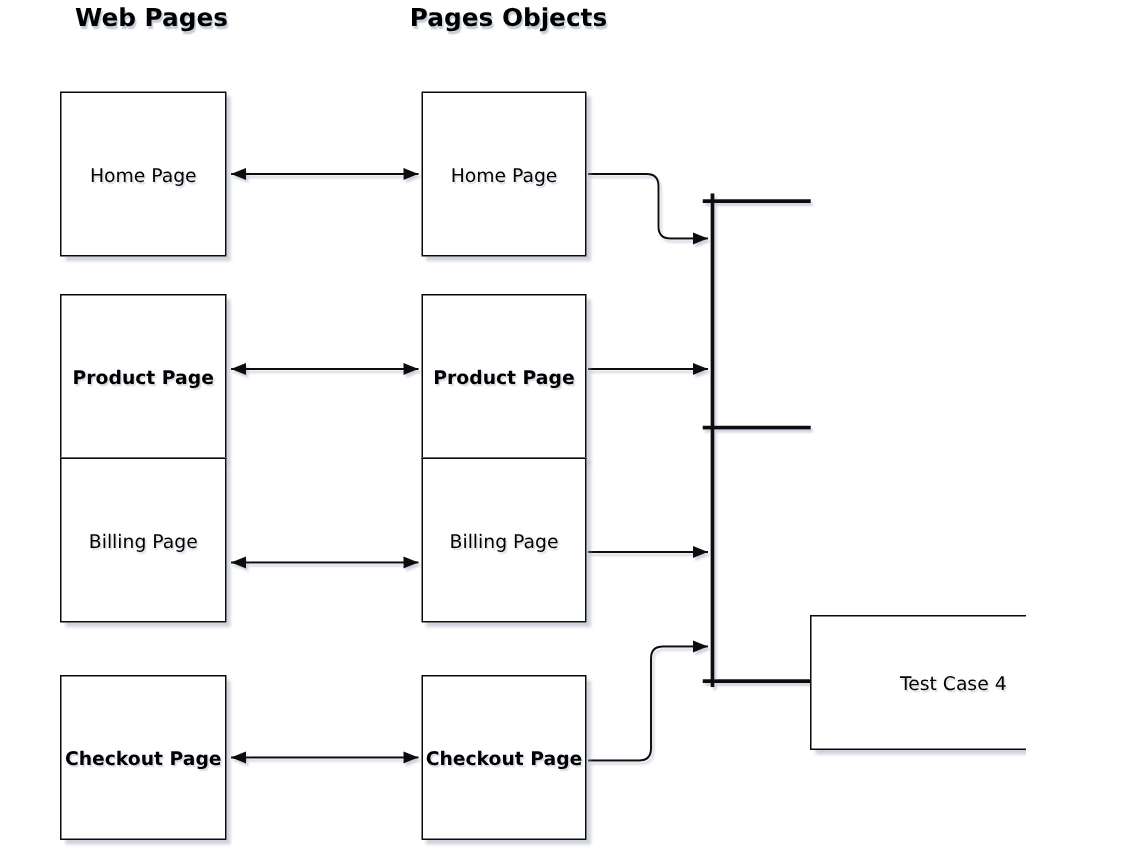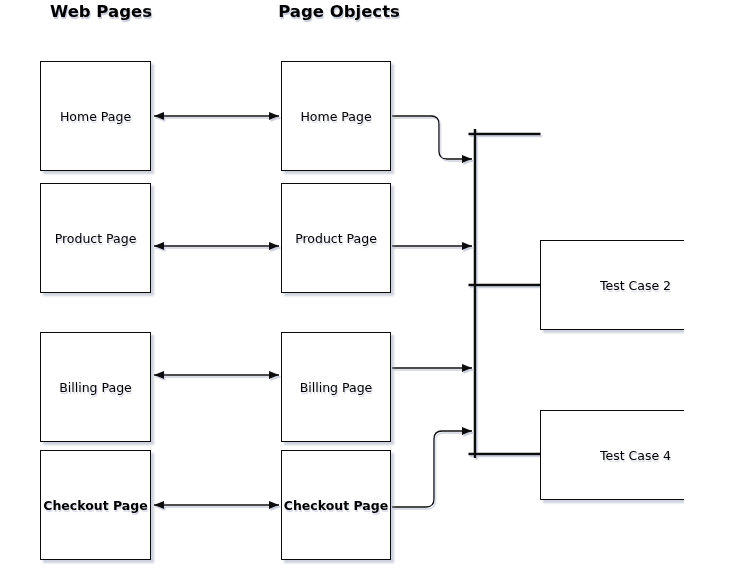--- a/index.html
+++ b/index.html
@@ -35,22 +35,22 @@
     justify-content: center;
     text-align: center;
     font-size: 12.5px;
     text-shadow: 1px 1.5px 1px rgba(146,156,182,0.4);
     box-sizing: border-box;
   }
   .wb { left: 40px;  width: 111px; height: 110px; }
   .po { left: 281px; width: 110px; height: 110px; }
   .tc { left: 540px; width: 191px; height: 90px; }
   .row1 { top: 61px; justify-content: center; }
-  .row2 { top: 183px; }
-  .row3 { top: 332px; }
+  .row2 { top: 196px; font-weight: bold; }
+  .row3 { top: 305px; }
   .row4 { top: 450px; font-weight: bold; }
   .tc1 { top: 80px; }
   .tc2 { top: 240px; }
   .tc3 { top: 410px; }
   svg#connectors {
     position: absolute;
     left: 0;
     top: 0;
     pointer-events: none;
   }
@@ -66,21 +66,21 @@
   }
   svg marker { overflow: visible; }
   svg marker path { fill: #0a0a0a; stroke: none; }
 </style>
 </head>
 <body>
 
 <div id="canvas">
 
   <div class="col-title" style="left:101px;">Web Pages</div>
-  <div class="col-title" style="left:339px;">Page Objects</div>
+  <div class="col-title" style="left:339px;">Pages Objects</div>
 
   <svg id="connectors" width="752" height="572" viewBox="0 0 752 572">
     <defs>
       <marker id="mEnd" markerUnits="userSpaceOnUse" markerWidth="10" markerHeight="8" refX="10" refY="4" orient="auto">
         <path d="M0,0 L10,4 L0,8 Z"></path>
       </marker>
       <marker id="mStart" markerUnits="userSpaceOnUse" markerWidth="10" markerHeight="8" refX="0" refY="4" orient="auto">
         <path d="M10,0 L0,4 L10,8 Z"></path>
       </marker>
       <filter id="ds" x="-20%" y="-20%" width="140%" height="140%">
@@ -127,20 +127,17 @@
   <div class="node po row2">
     <span>Product Page</span>
   </div>
   <div class="node po row3">
     <span>Billing Page</span>
   </div>
   <div class="node po row4">
     <span>Checkout Page</span>
   </div>
 
-  <div class="node tc tc2">
-    <span>Test Case 2</span>
-  </div>
   <div class="node tc tc3">
     <span>Test Case 4</span>
   </div>
 
 </div>
 
 </body></html>

